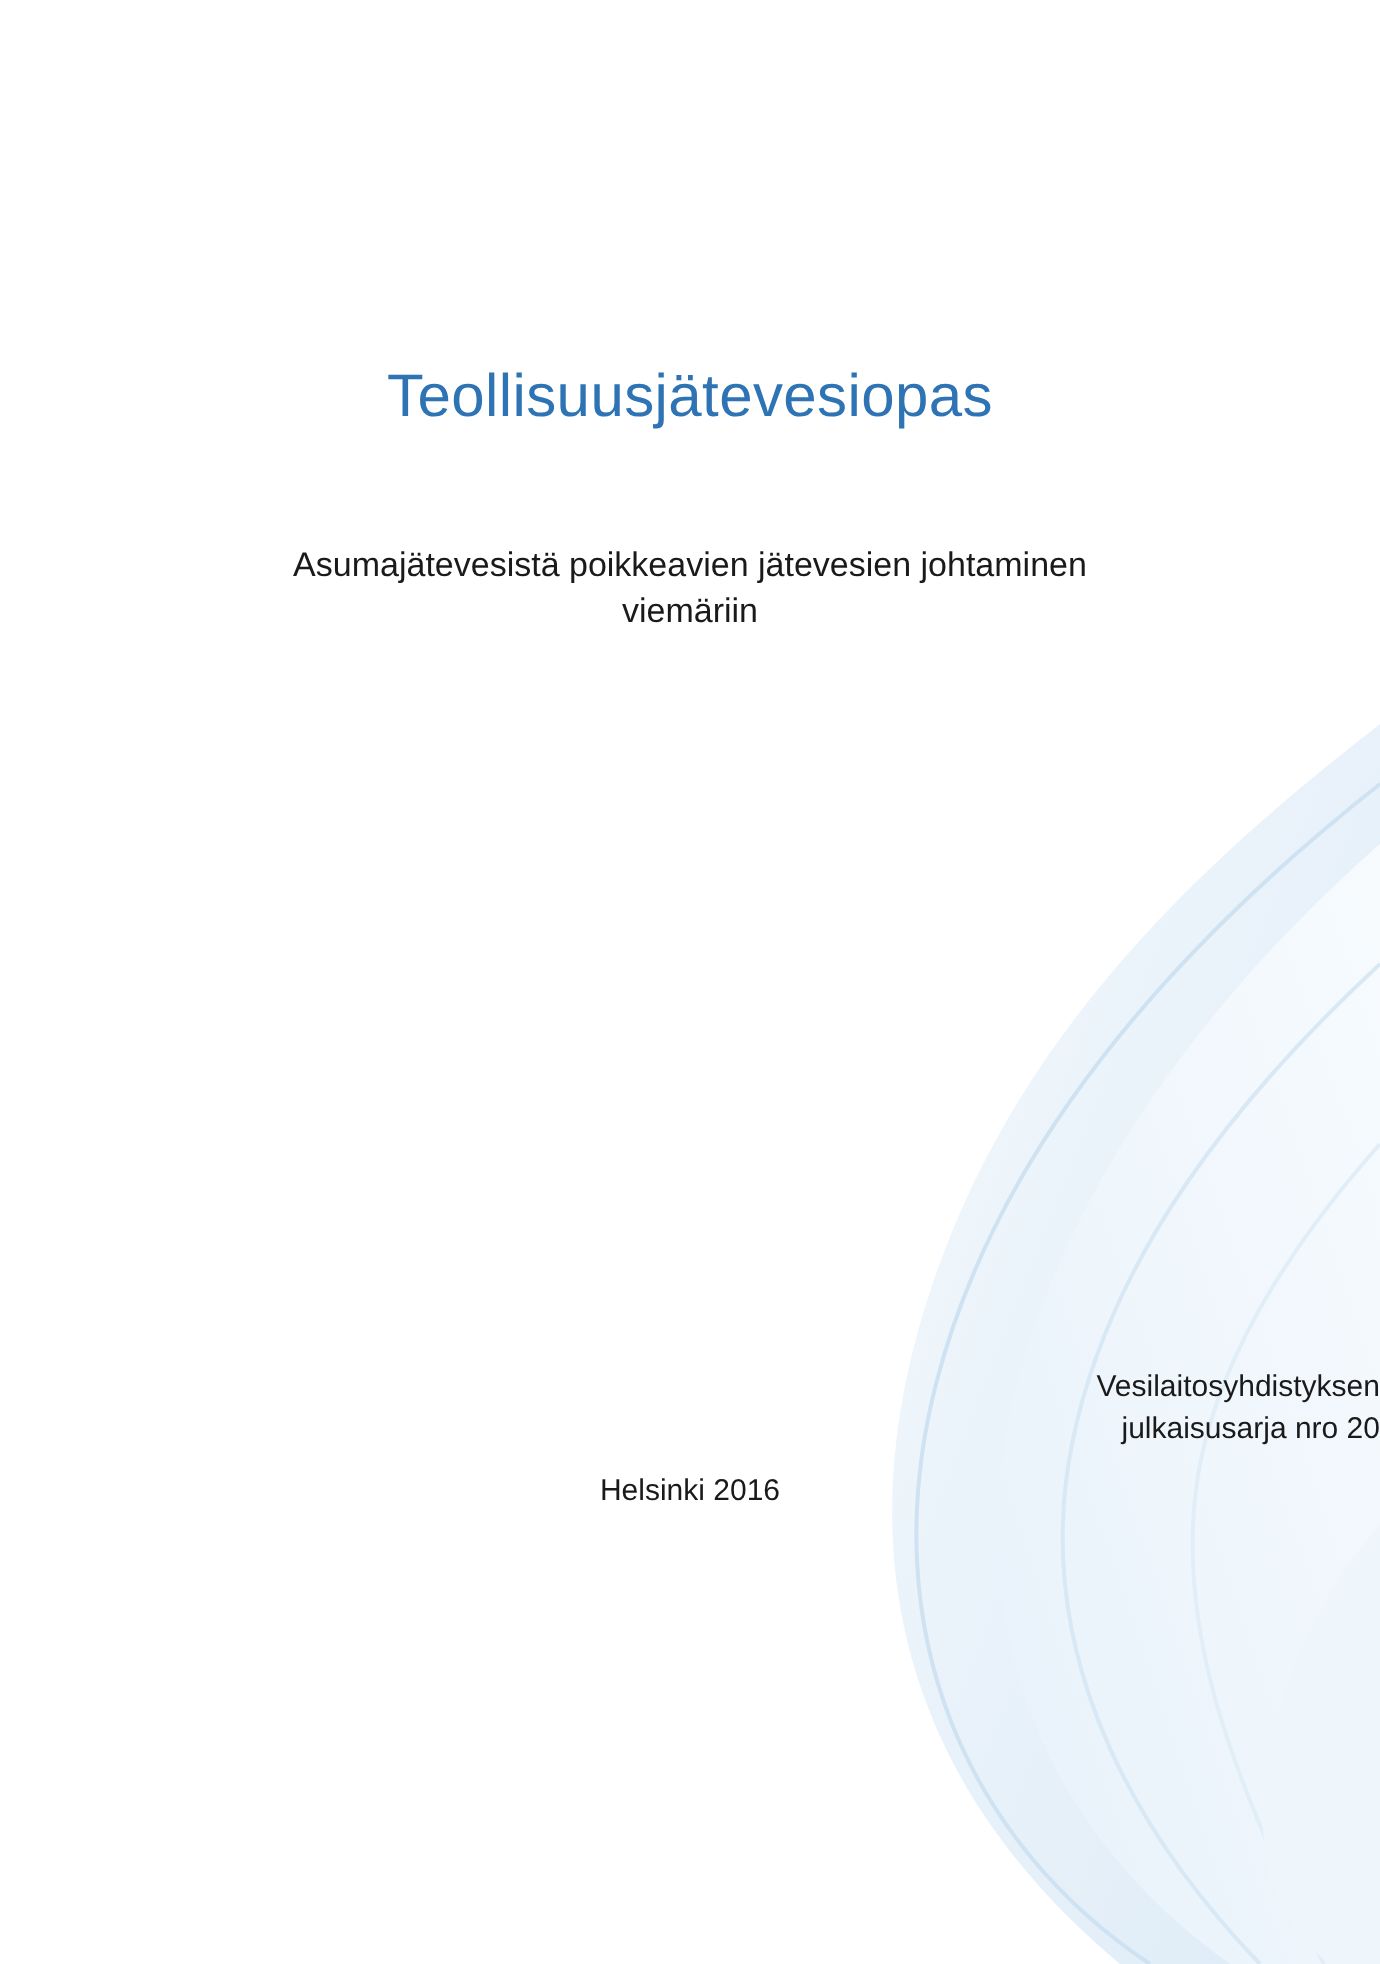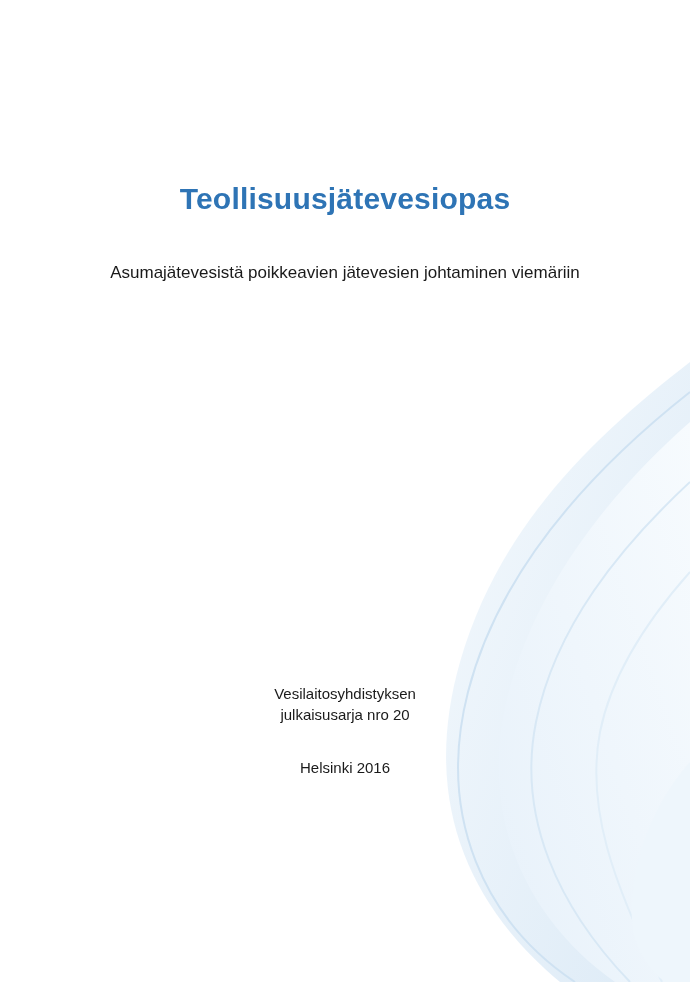--- a/index.html
+++ b/index.html
@@ -36,26 +36,26 @@
   .title-block {
     position: absolute;
     left: 0;
     right: 0;
     top: 182px;
     text-align: center;
   }
   .doc-title {
     margin: 0;
     font-size: 30px;
-    font-weight: bold;
+    font-weight: normal;
     color: #2e74b5;
     letter-spacing: 0.2px;
   }
   .doc-subtitle {
-    margin: 4px;
+    margin: 14px;
     padding: 0 105px;
     padding-top: 42px;
     font-size: 17px;
     line-height: 1.35;
     color: #1a1a1a;
     font-weight: normal;
   }
   .imprint-block {
     position: absolute;
     left: 0;
@@ -63,24 +63,25 @@
     top: 683px;
     text-align: center;
     color: #1a1a1a;
   }
   .imprint-series {
     font-size: 15px;
     line-height: 1.4;
   }
   .imprint-series span {
     display: block;
+    text-align: right;
   }
   .imprint-place {
     font-size: 15px;
-    margin-top: 34px;
+    margin-top: 12px;
   }
 </style>
 </head>
 <body>
 
 <div id="page">
 
   <div id="decor">
     <svg viewBox="0 0 340 620" preserveAspectRatio="none" xmlns="http://www.w3.org/2000/svg">
       <defs>

